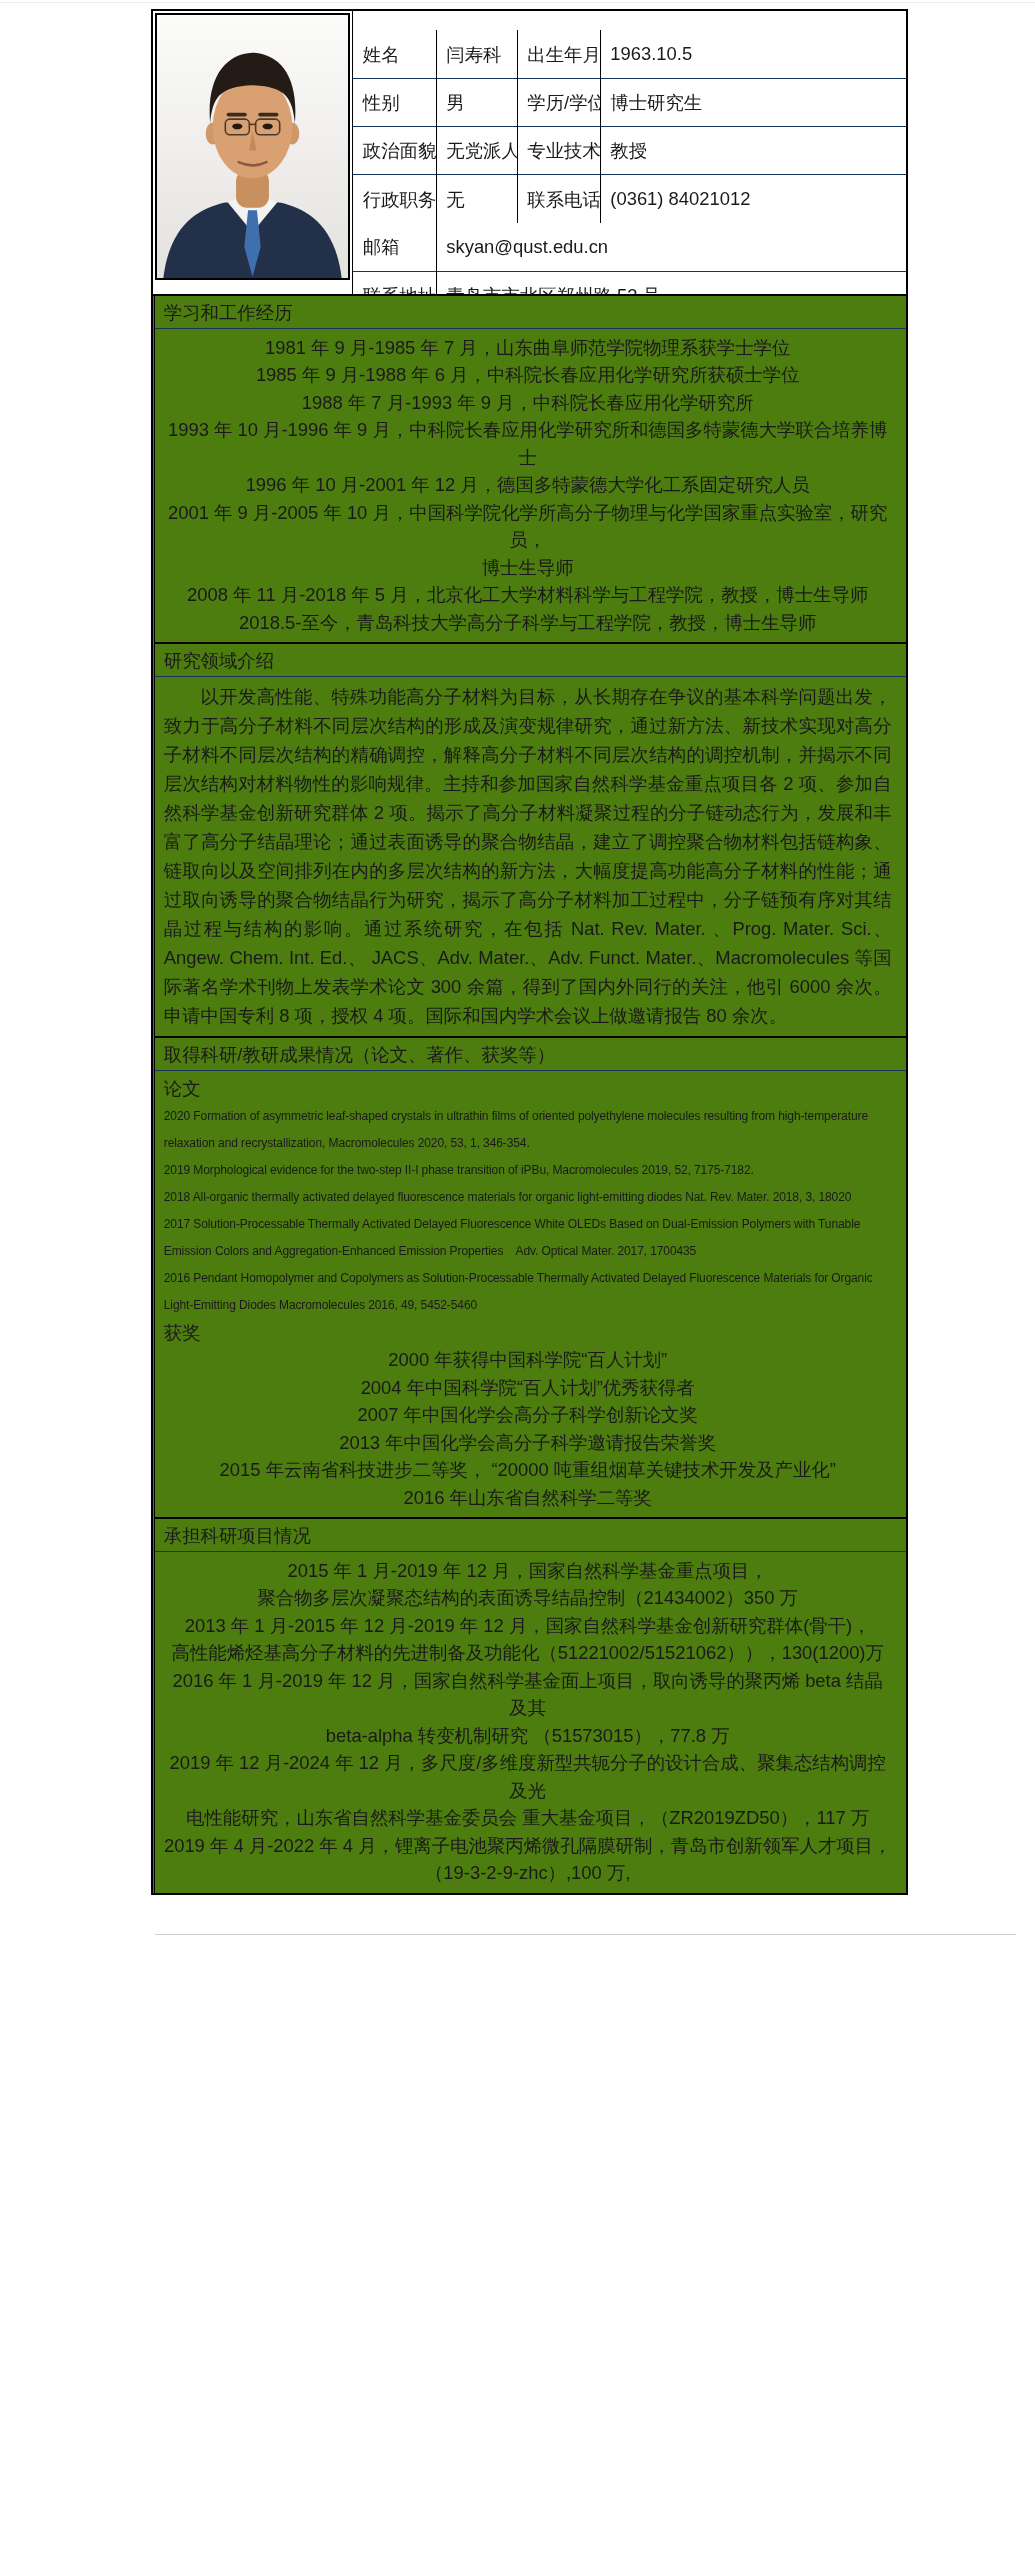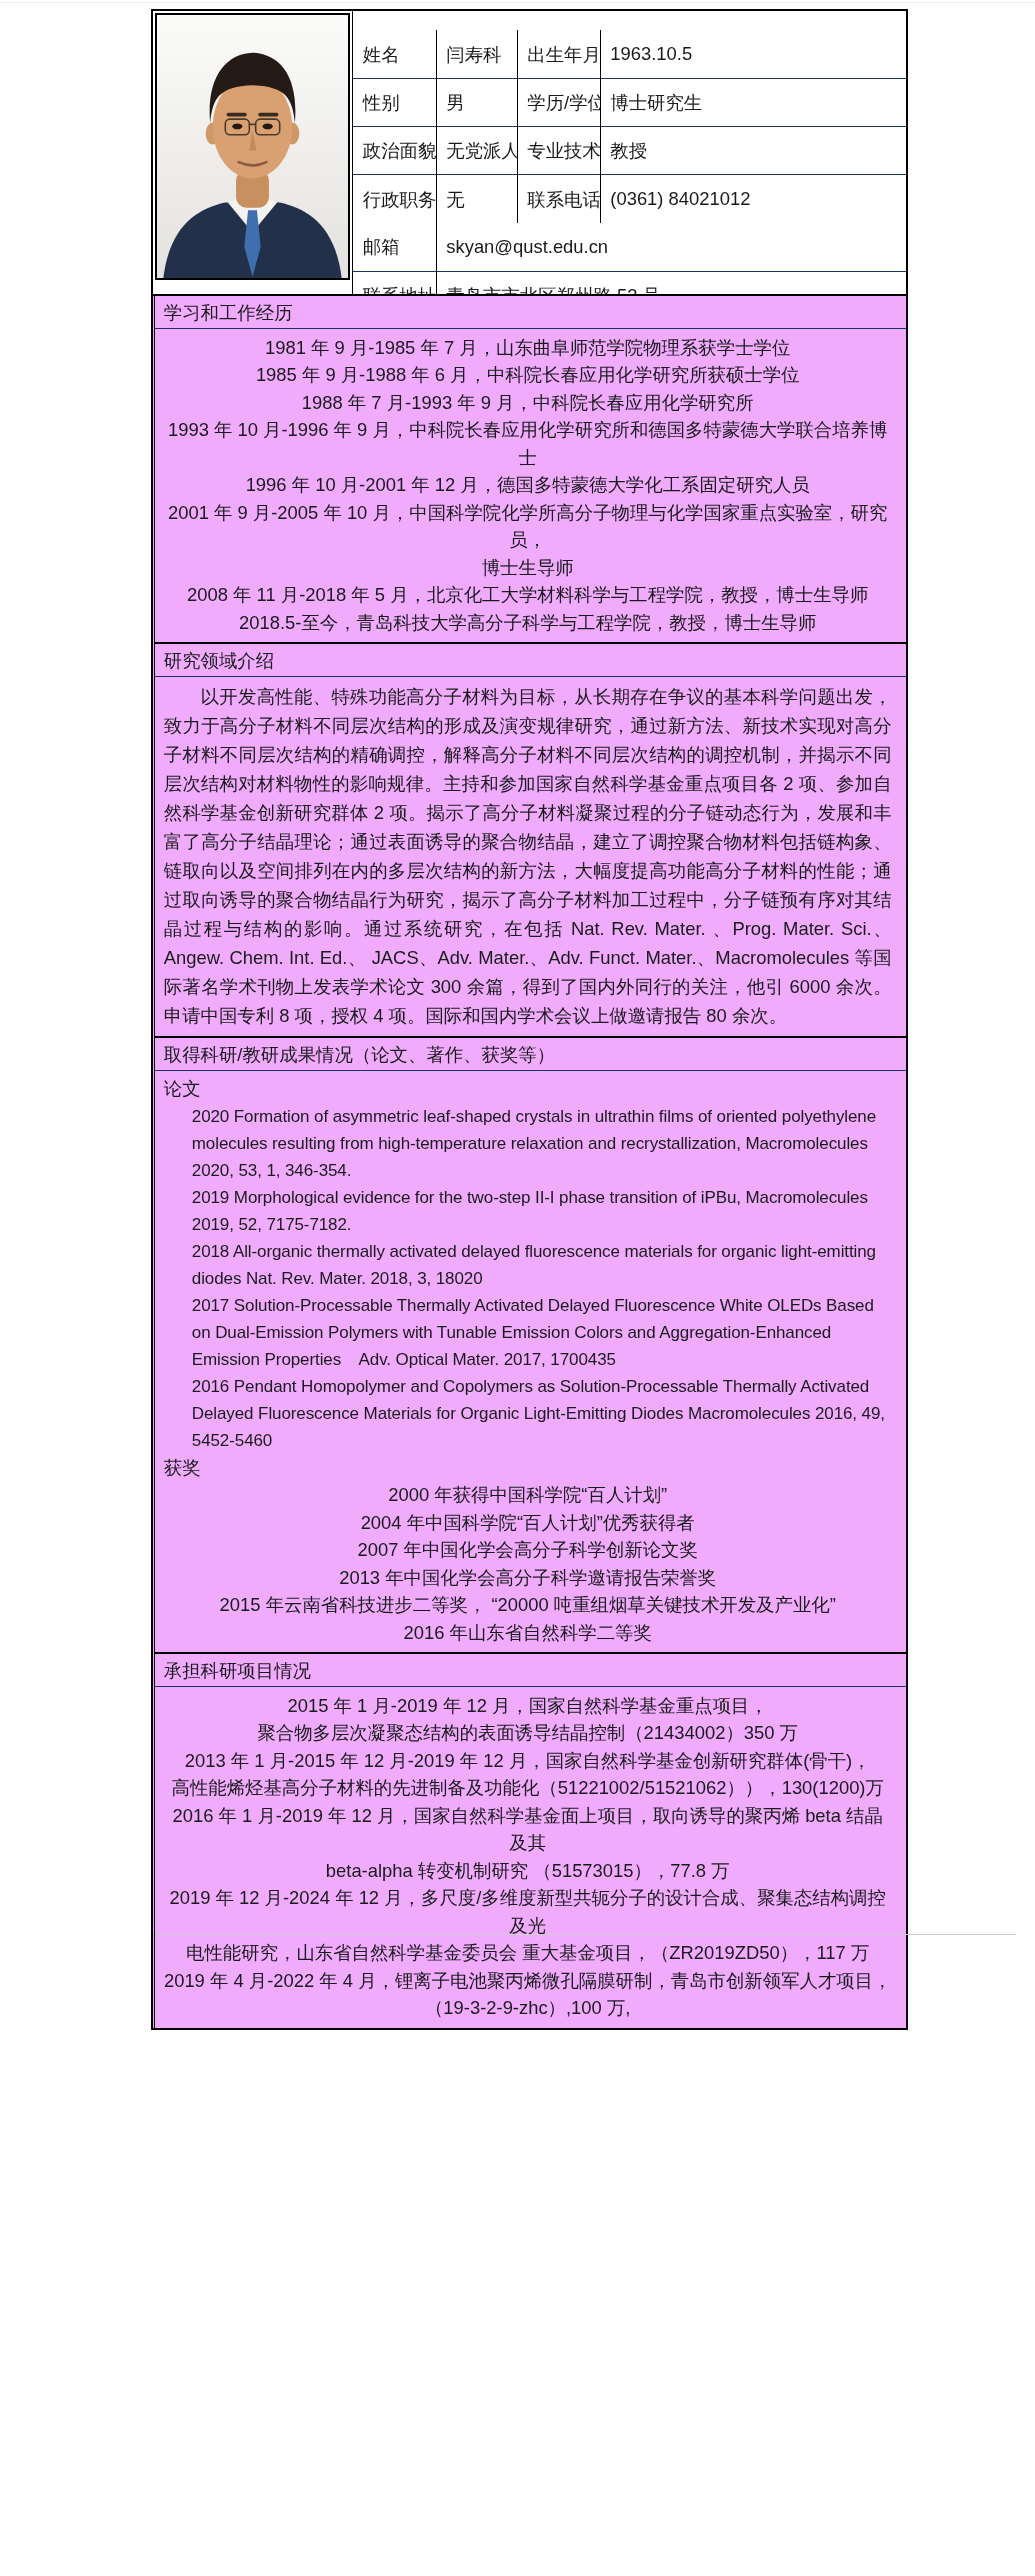--- a/index.html
+++ b/index.html
@@ -14,29 +14,29 @@
   .photo-frame { width:100%; height:267px; border:2.6px solid #000; background:#f0efed; }
   .photo-frame svg { display:block; width:100%; height:100%; }
   .info-grid { flex:1 1 auto; }
   table.info { width:100%; height:100%; border-collapse:collapse; table-layout:fixed;margin-top:19px; }
   table.info td { height:45px; vertical-align:middle; padding-left:9.8px; font-size:18.4px; white-space:nowrap; overflow:hidden; }
   table.info tr + tr td { border-top:1.3px solid #17365d; }
   table.info td + td { border-left:1.3px solid #000; }
   col.c-l1 { width:83px; } col.c-v1 { width:81px; } col.c-l2 { width:83px; } col.c-v2 { width:auto; }
 
   
-  .sections { position:absolute; left:151px; top:294px; width:757px; border:2px solid #000; background:#f0abfc; }
+  .sections { position:absolute; left:151px; top:294px; width:757px; border:2px solid #000; background:#4d7c0f; }
   .sections-inner { border-left:1px solid #000; margin-left:1.3px; }
   .section + .section .sec-title { border-top:2px solid #000; }
   .sec-title { font-size:18.4px; line-height:21px; padding:5.9px 9.2px 5.2px 8.5px; border-bottom:1.3px solid #17365d; }
   .sec-body { font-size:18.4px; line-height:27.5px; padding:4.6px 14.4px 5.9px 8.5px; }
   .sec-body .line { white-space:pre-wrap;text-align:center; }
   .para { text-indent:2em; text-align:justify; line-height:29px; }
   .sub-heading { line-height:27.5px; }
-  .paper { font-size:17px; line-height:27px; white-space:pre-wrap; letter-spacing:-0.1px;margin-left:28px; }
+  .paper { font-size:12px; line-height:27px; white-space:pre-wrap; letter-spacing:-0.1px; }
 
   .bottom-divider { position:absolute; left:155px; top:1934px; width:861px; height:1.3px; background:#cfcfcf; }
 </style>
 </head>
 <body>
 
 <div class="page">
   <div class="top-hairline"></div>
 
   <div class="info-wrap">

